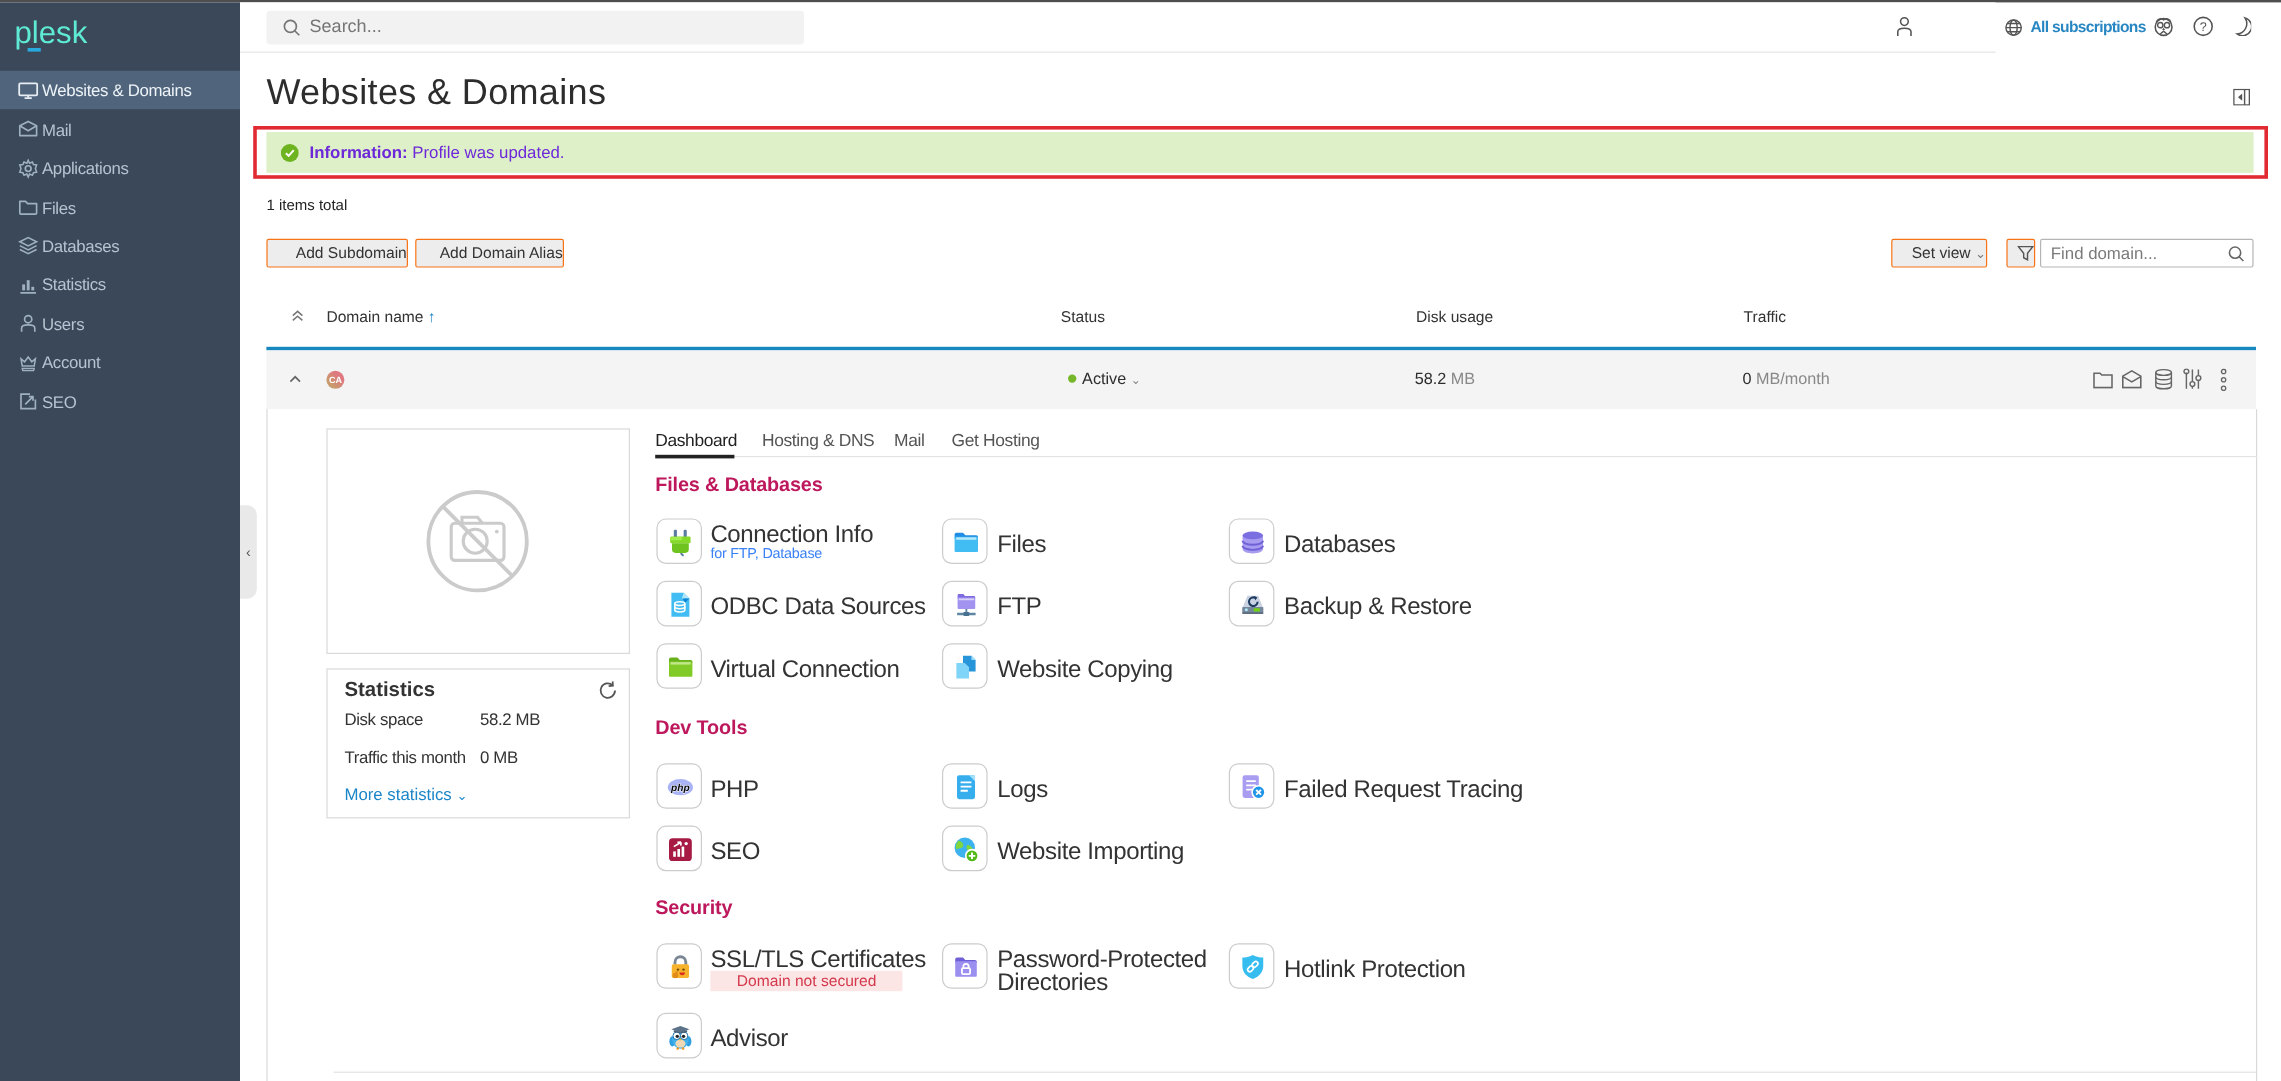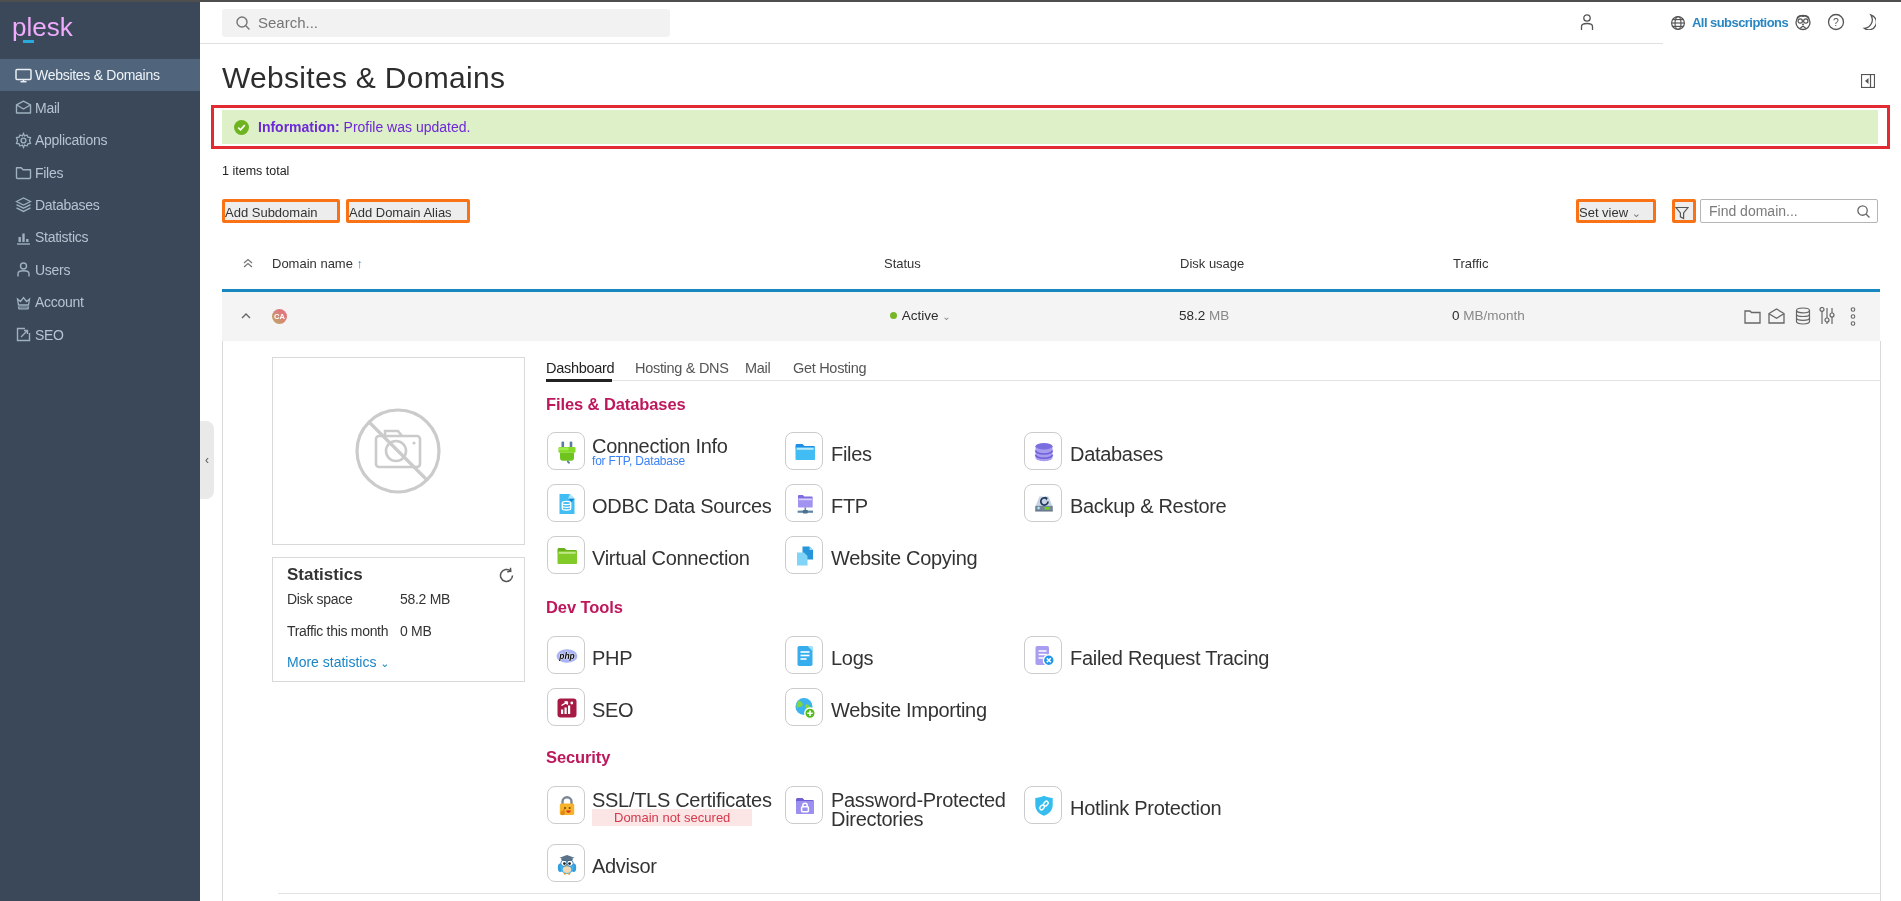--- a/index.html
+++ b/index.html
@@ -2,21 +2,21 @@
 <html><head>
 <meta charset="utf-8">
 <style>
 * { margin:0; padding:0; box-sizing:border-box; }
 html,body { width:1901px; height:901px; overflow:hidden; background:#fff;
   font-family:"Liberation Sans", sans-serif; }
 #page { position:relative; width:1901px; height:901px; }
 #topstrip { position:absolute; left:0; top:0; width:1901px; height:2px; background:#4e4e4e; }
 
 #sidebar { position:absolute; left:0; top:2px; width:200px; height:899px; background:#3a4859; }
-#logo { position:absolute; left:12px; top:10px; color:#f0abfc; font-size:26px; }
+#logo { position:absolute; left:12px; top:10px; color:#5eead4; font-size:26px; }
 #logo .ul { position:absolute; left:11px; top:28px; width:11px; height:3px; background:#28aade; }
 #menu { position:absolute; left:0; top:57px; width:200px; }
 .mitem { position:relative; height:32.45px; display:flex; align-items:center; color:#b6c3d0; font-size:14px; letter-spacing:-0.28px; }
 .mitem svg { position:absolute; left:15px; width:17px; height:17px; }
 .mitem span { position:absolute; left:35px; }
 .mitem.active { background:#50657b; color:#eef4f9; }
 
 #topbar { position:absolute; left:200px; top:2px; width:1463px; height:42px; background:#fff; border-bottom:1px solid #e0e0e0; }
 #search { position:absolute; left:22px; top:7px; width:448px; height:28px; background:#f2f2f2; border-radius:3px; color:#757575; font-size:15px; line-height:28px; }
 #search svg { position:absolute; left:13px; top:6px; }
@@ -29,21 +29,21 @@
 #collapsetab { position:absolute; left:0; top:377px; width:14px; height:78px; background:#e9e9e9; border-radius:0 8px 8px 0; color:#555; font-size:12px; line-height:78px; text-align:center; }
 h1 { position:absolute; left:22px; top:17px; font-size:30px; font-weight:normal; color:#2d2d2d; letter-spacing:0.3px; }
 #panelbtn { position:absolute; left:1661px; top:30px; }
 
 #redbox { position:absolute; left:11px; top:61px; width:1679px; height:44px; border:3px solid #e22a33; }
 #greenbar { position:absolute; left:22px; top:66px; width:1656px; height:34px; background:#ddf0c8; }
 #greenbar .chk { position:absolute; left:12px; top:10px; width:15px; height:15px; }
 #greenbar .txt { position:absolute; left:36px; top:8.5px; font-size:14px; color:#6d28d9; }
 
 #itemstotal { position:absolute; left:22px; top:120px; font-size:12.5px; color:#222; }
-.btn { position:absolute; top:155px; height:24px; background:#ededed; border:3px solid #f97316; border-radius:2px; font-size:13px; color:#333; text-align:left; line-height:22px; }
+.btn { position:absolute; top:155px; height:24px; background:#ededed; border:1px solid #f97316; border-radius:2px; font-size:13px; color:#333; text-align:right; line-height:22px; }
 #btn-sub { left:22px; width:118px; }
 #btn-alias { left:146px; width:124px; }
 #btn-view { left:1376px; width:80px; }
 #btn-filter { left:1472px; width:24px; }
 #findbox { position:absolute; left:1500px; top:155px; width:178px; height:24px; border:1px solid #b5b5b5; border-radius:2px; background:#fff; font-size:14px; color:#7a7a7a; line-height:22px; }
 #findbox span { position:absolute; left:8px; }
 #findbox svg { position:absolute; right:6px; top:4px; }
 
 #thead { position:absolute; left:22px; top:205px; width:1658px; height:40px; font-size:13px; color:#333; }
 #thead .h { position:absolute; top:7px; }

